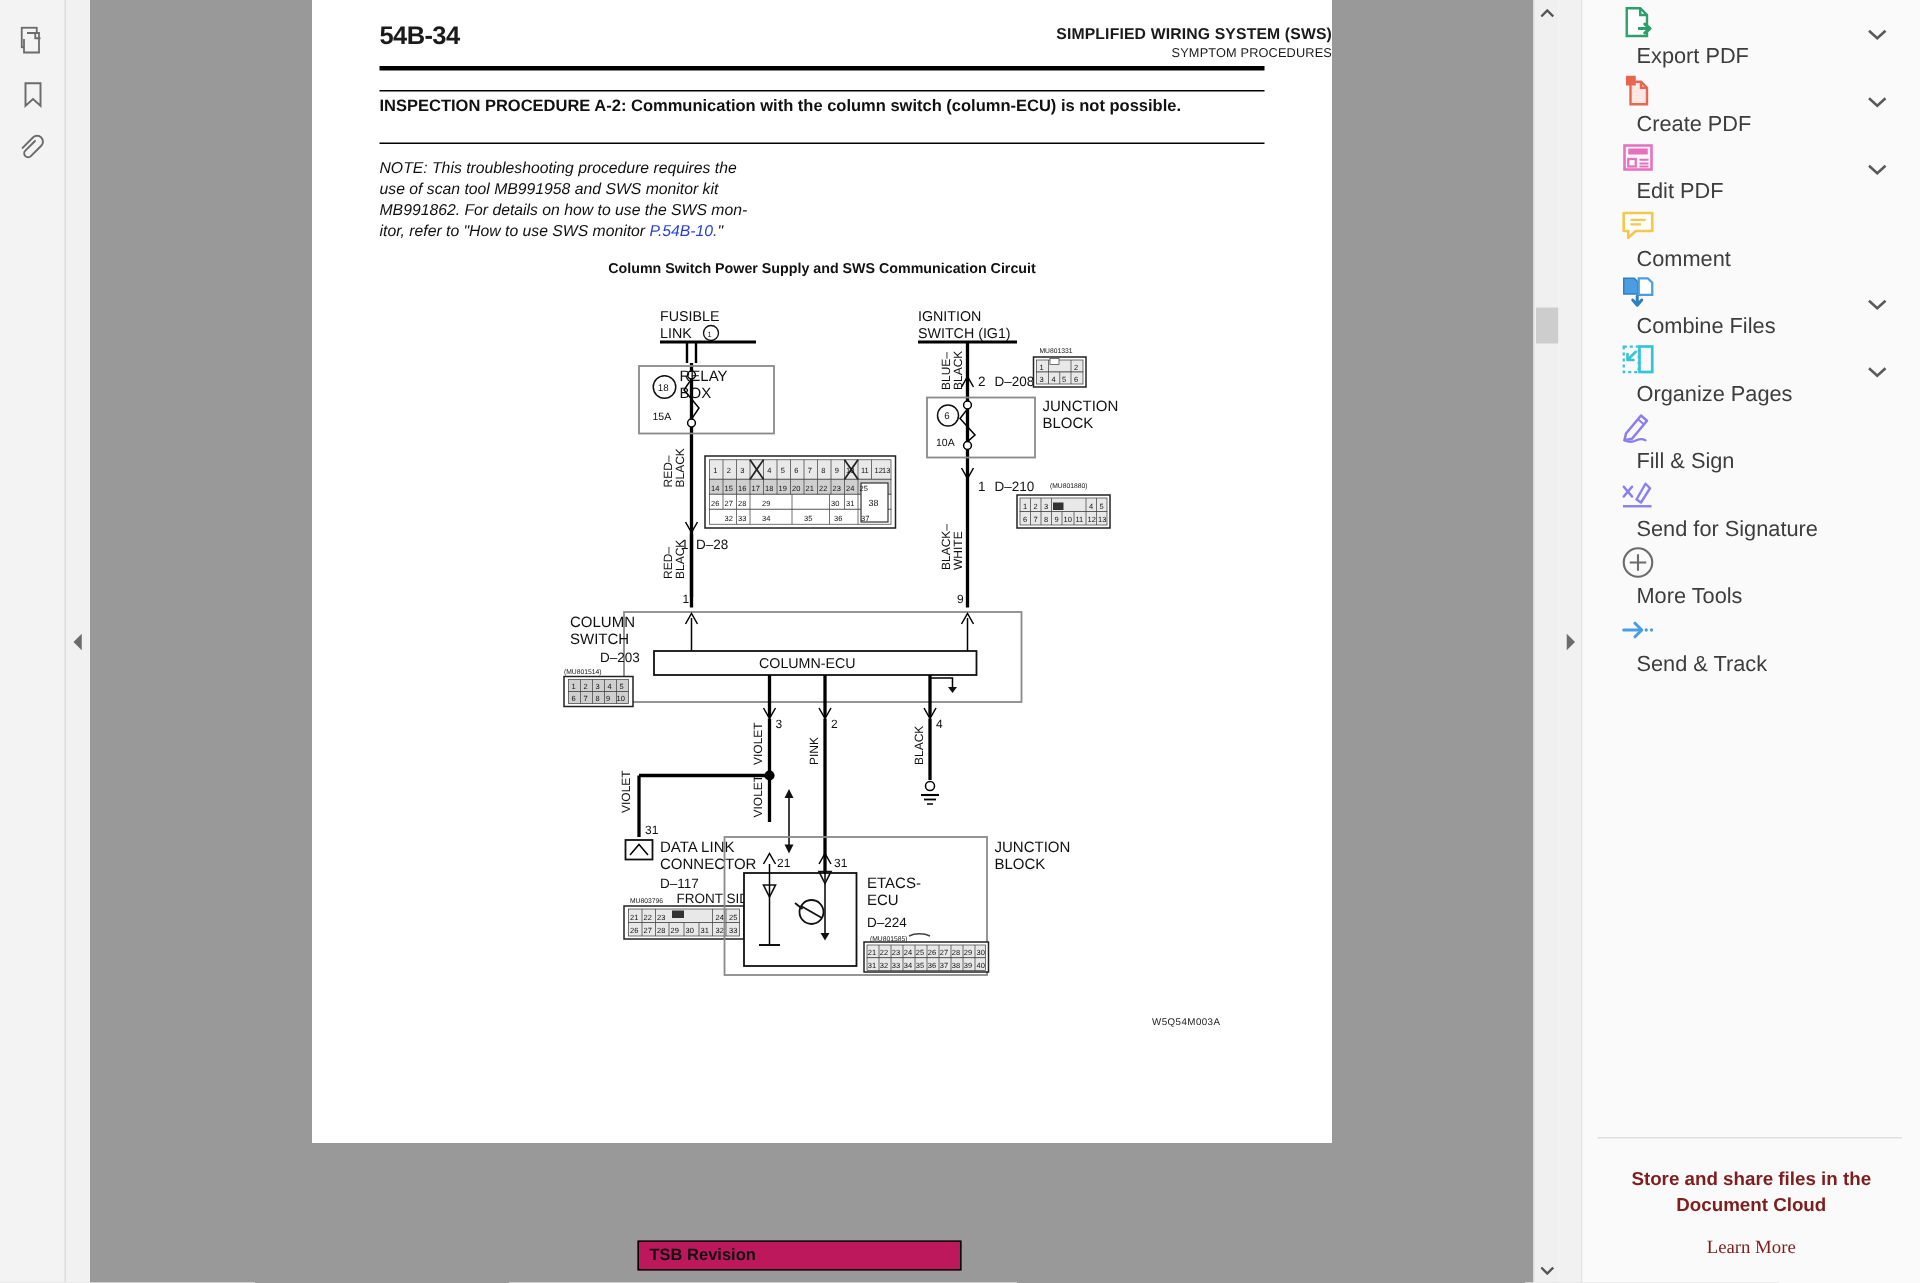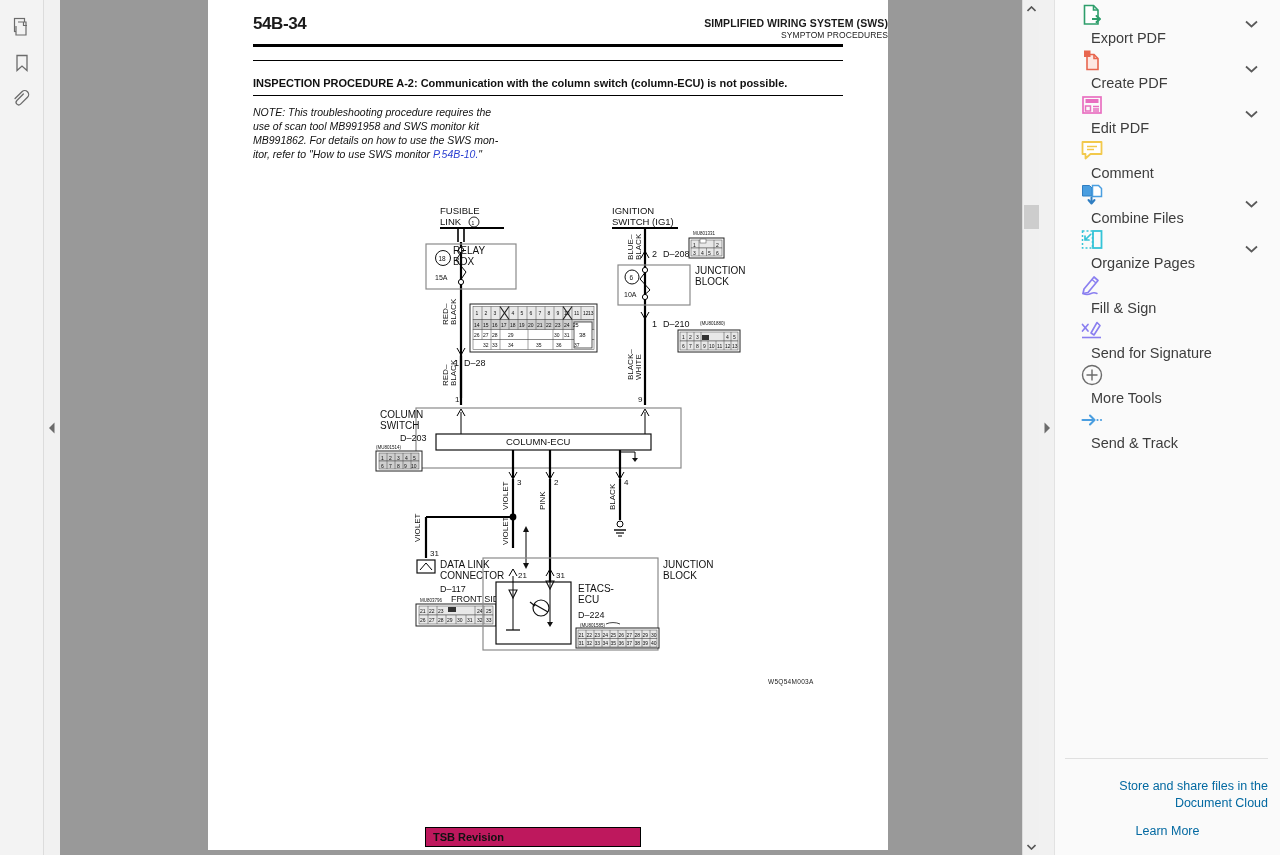--- a/index.html
+++ b/index.html
@@ -25,21 +25,21 @@
     background: #f1f1f1; display: flex; align-items: center; justify-content: center;
     cursor: pointer;
   }
 
   
   .doc-viewport {
     position: absolute; left: 60px; top: 0; width: 962px; height: 855px;
     background: #999999; overflow: hidden;
   }
   .page {
-    position: absolute; left: 148px; top: 0; width: 680px; height: 850px;
+    position: absolute; left: 148px; top: 0; width: 680px; height: 762px;
     background: #ffffff;
   }
 
   
   .pg-head { position: relative; height: 50px; }
   .pg-num {
     position: absolute; left: 45px; top: 14px;
     font-size: 17px; font-weight: bold; color: #1a1a1a; letter-spacing: -0.4px;
   }
   .pg-title {
@@ -51,21 +51,21 @@
     font-size: 8.5px; font-weight: normal; color: #1a1a1a; letter-spacing: 0.1px;
   }
   .rule-thick {
     position: absolute; left: 45px; right: 45px; top: 44px; height: 3px; background: #000;
   }
   .rule-thin-a { position: absolute; left: 45px; right: 45px; top: 60px; height: 1px; background: #000; }
   .rule-thin-b { position: absolute; left: 45px; right: 45px; top: 95px; height: 1px; background: #000; }
 
   .insp-title {
     position: absolute; left: 45px; width: 540px; top: 65px;
-    font-size: 11px; font-weight: bold; color: #111; line-height: 1.25; margin-top: 12px;
+    font-size: 11px; font-weight: bold; color: #111; line-height: 1.25;
   }
 
   .note {
     position: absolute; left: 45px; top: 106px; width: 290px;
     font-size: 10.5px; font-style: italic; color: #111; line-height: 1.32;
   }
   .note a { color: #2a3fd0; text-decoration: none; }
 
   .diag-title {
     position: absolute; left: 0; right: 0; top: 174px; text-align: center;
@@ -124,22 +124,22 @@
     margin-left: 14px; font-size: 14.5px; color: #3d3d3d; white-space: nowrap;
   }
   .chev { position: absolute; right: 22px; top: 50%; transform: translateY(-50%); }
 
   .tools-divider {
     position: absolute; left: 10px; right: 12px; top: 758px; height: 1px; background: #e0e0e0;
   }
   .cloud-promo {
     position: absolute; left: 12px; right: 12px; top: 778px; text-align: center;
   }
-  .cloud-title { font-size: 12.5px; font-weight: normal; color: #0369a1; line-height: 1.35; text-align: right; }
-  .cloud-link { margin-top: 12px; font-size: 12.5px; color: #0369a1; cursor: pointer; }
+  .cloud-title { font-size: 12.5px; font-weight: bold; color: #7f1d1d; line-height: 1.35; }
+  .cloud-link { margin-top: 12px; font-size: 12.5px; color: #7f1d1d; cursor: pointer; font-family: Liberation Serif, serif; }
 </style>
 </head>
 <body>
 
 <div id="app">
 
   <div class="left-rail">
     <div class="rail-btn" title="Page Thumbnails">
       <svg width="20" height="20" viewBox="0 0 20 20">
         <rect x="2.5" y="1.5" width="10" height="13" fill="none" stroke="#6b6b6b" stroke-width="1.2"></rect>
@@ -178,20 +178,21 @@
       <div class="insp-title">INSPECTION PROCEDURE A-2: Communication with the column switch (column-ECU) is not possible.</div>
       <div class="rule-thin-b"></div>
 
       <div class="note">
         <span>NOTE: This troubleshooting procedure requires the</span><br>
         <span>use of scan tool MB991958 and SWS monitor kit</span><br>
         <span>MB991862. For details on how to use the SWS mon-</span><br>
         <span>itor, refer to "How to use SWS monitor </span><a href="#">P.54B-10.</a><span>"</span>
       </div>
 
+      <div class="diag-title">Column Switch Power Supply and SWS Communication Circuit</div>
 
       <div class="diagram">
         <svg width="680" height="520" viewBox="0 0 680 520">
           <defs>
             <style>
               .lbl  { font-family:"Liberation Sans",sans-serif; font-size:9px; fill:#111; }
               .lblb { font-family:"Liberation Sans",sans-serif; font-size:9.5px; fill:#111; font-weight:normal;}
               .sm   { font-family:"Liberation Sans",sans-serif; font-size:7px; fill:#111; }
               .xs   { font-family:"Liberation Sans",sans-serif; font-size:5px; fill:#111; }
               .num  { font-family:"Liberation Sans",sans-serif; font-size:8px; fill:#111; }

